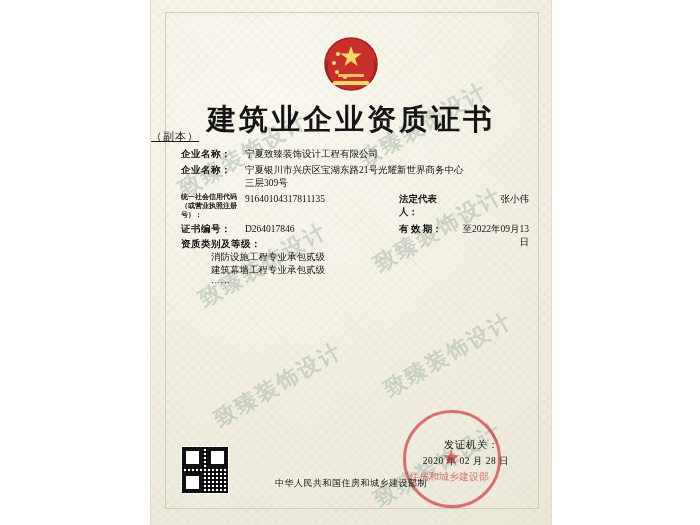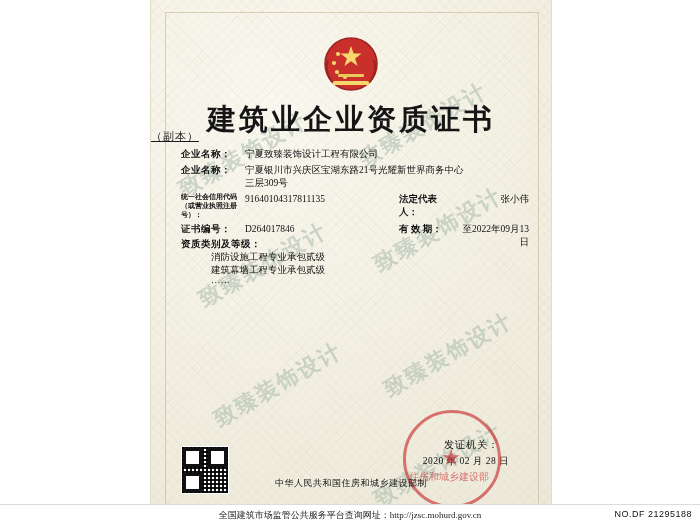--- a/index.html
+++ b/index.html
@@ -365,18 +365,14 @@
     <div class="ministry">中华人民共和国住房和城乡建设部制</div>
 
     <div class="qr">
       <div class="q tl"></div>
       <div class="q tr"></div>
       <div class="q bl"></div>
     </div>
 
   </div>
 
-  <div class="footer">
-    <div class="footer-text">全国建筑市场监管公共服务平台查询网址：http://jzsc.mohurd.gov.cn</div>
-    <div class="doc-no">NO.DF  21295188</div>
-  </div>
 
 </div>
 
 </body></html>

